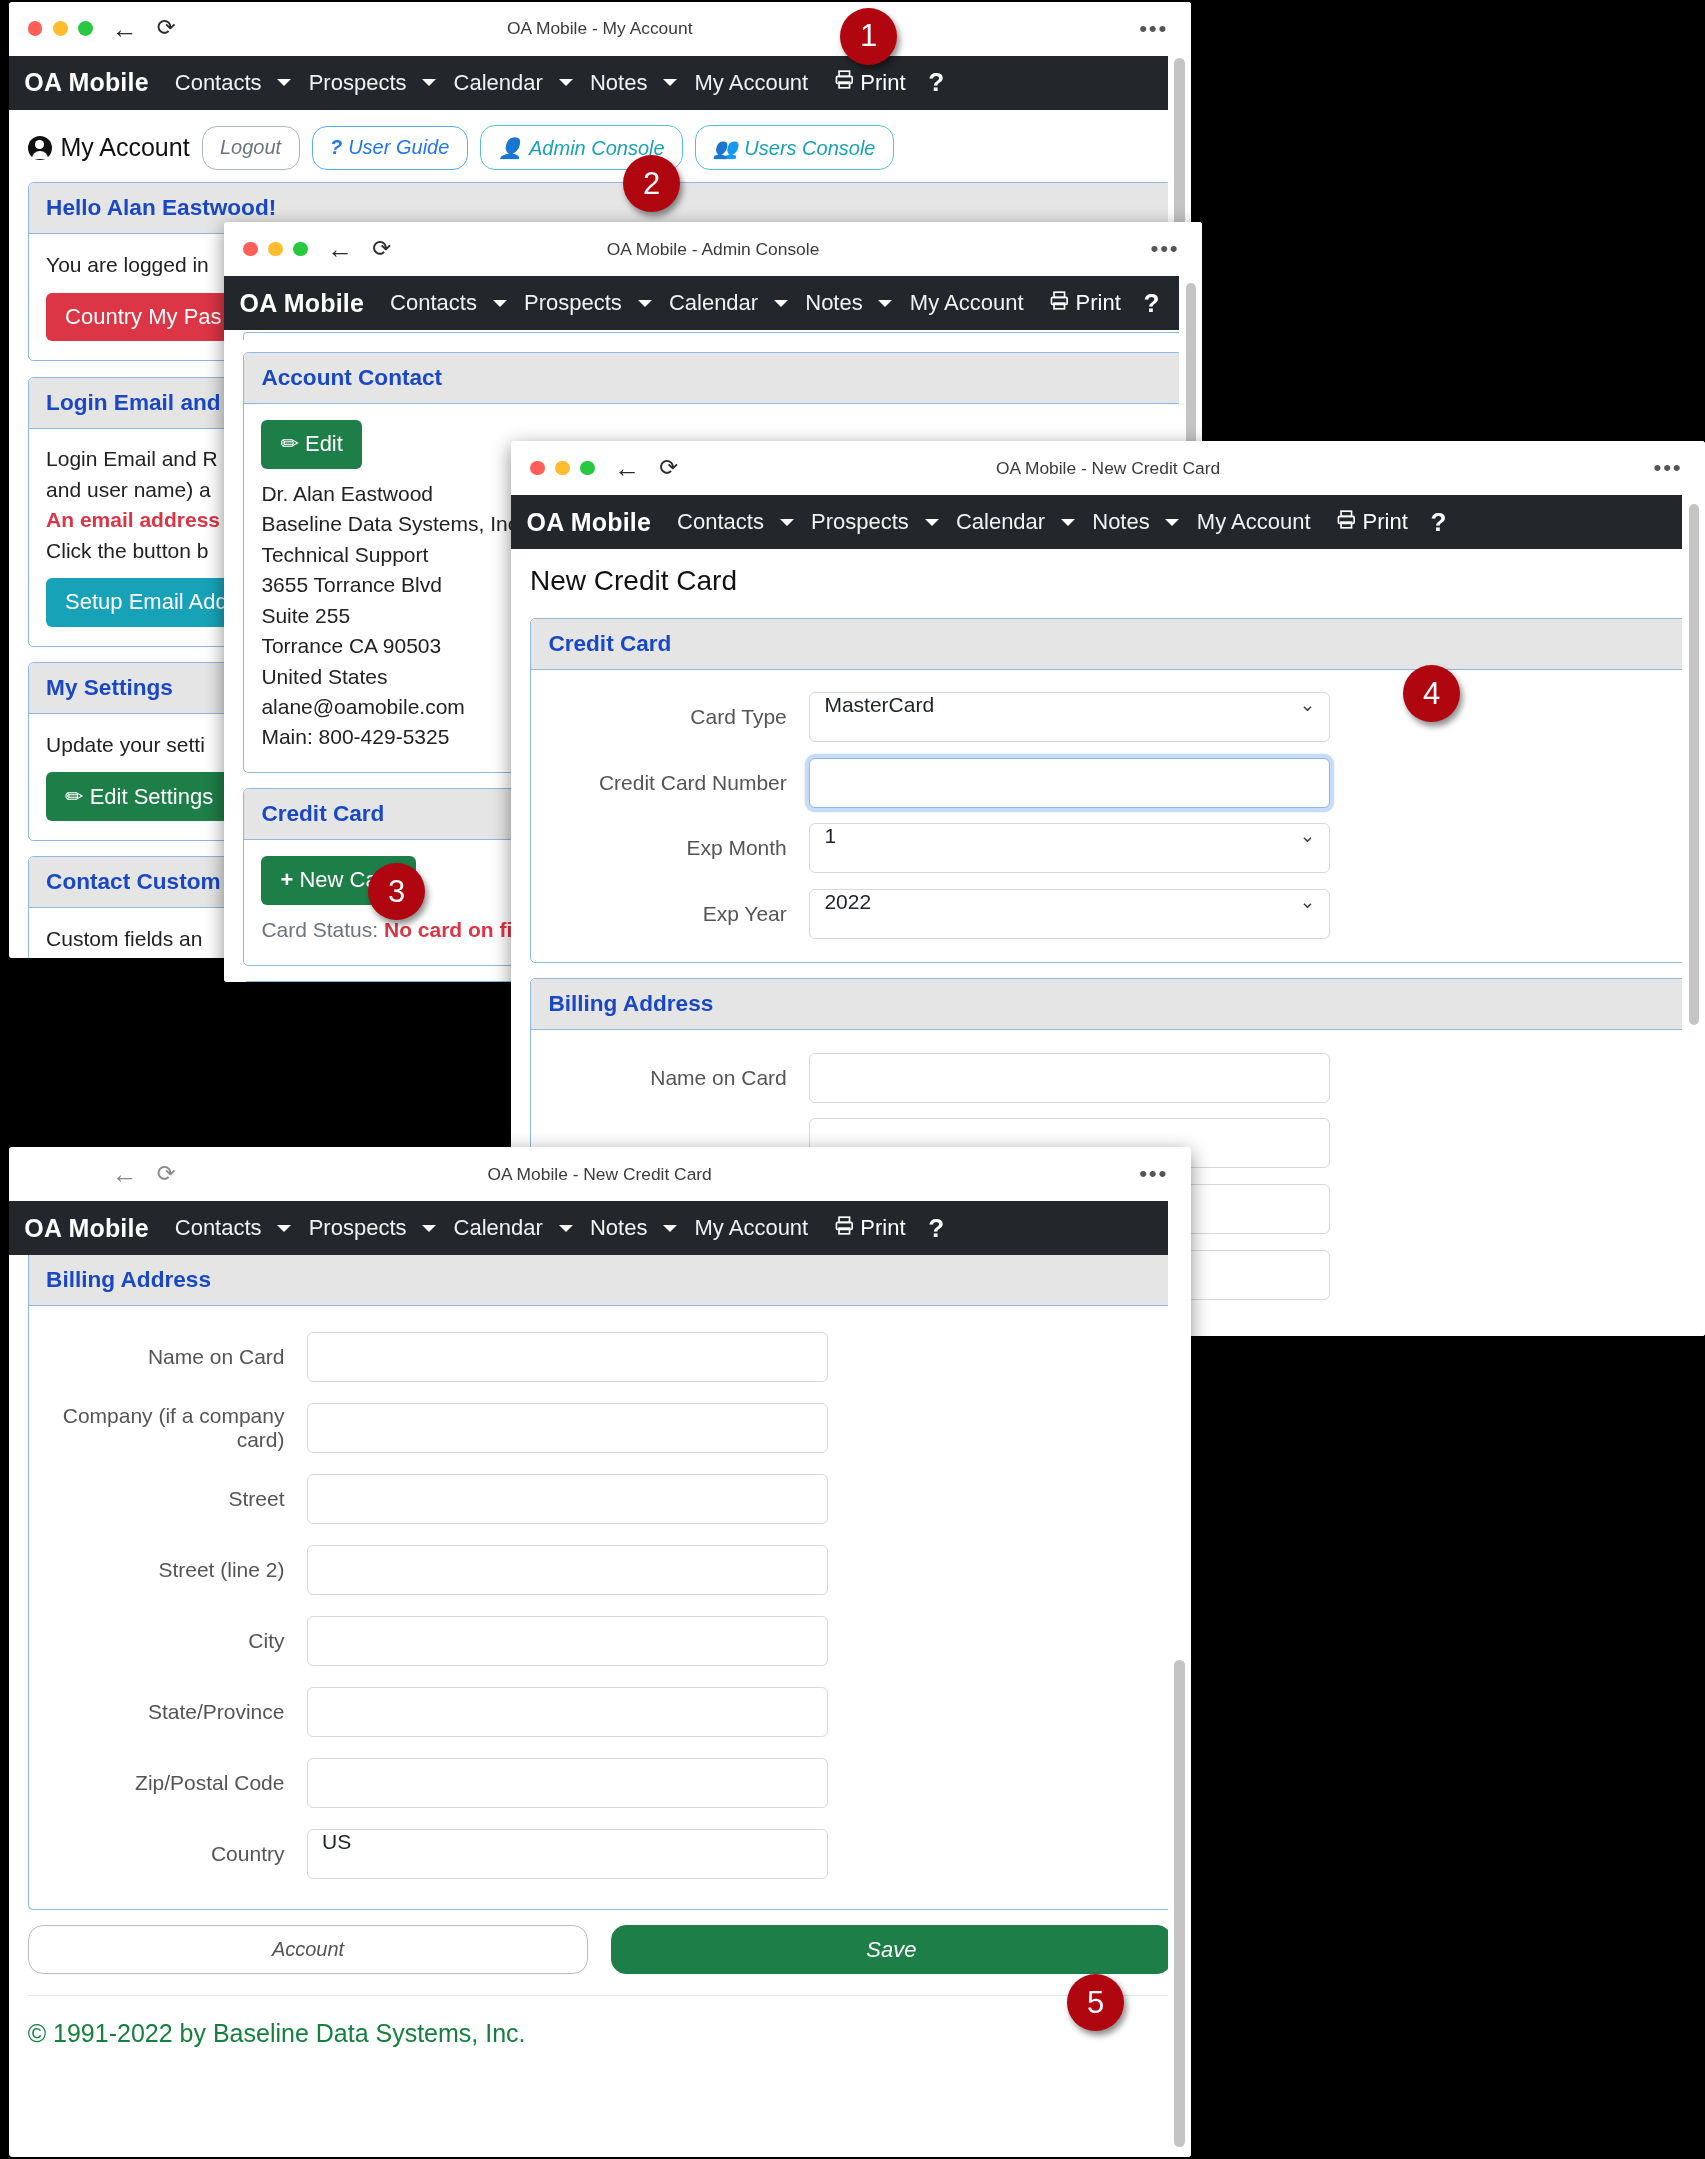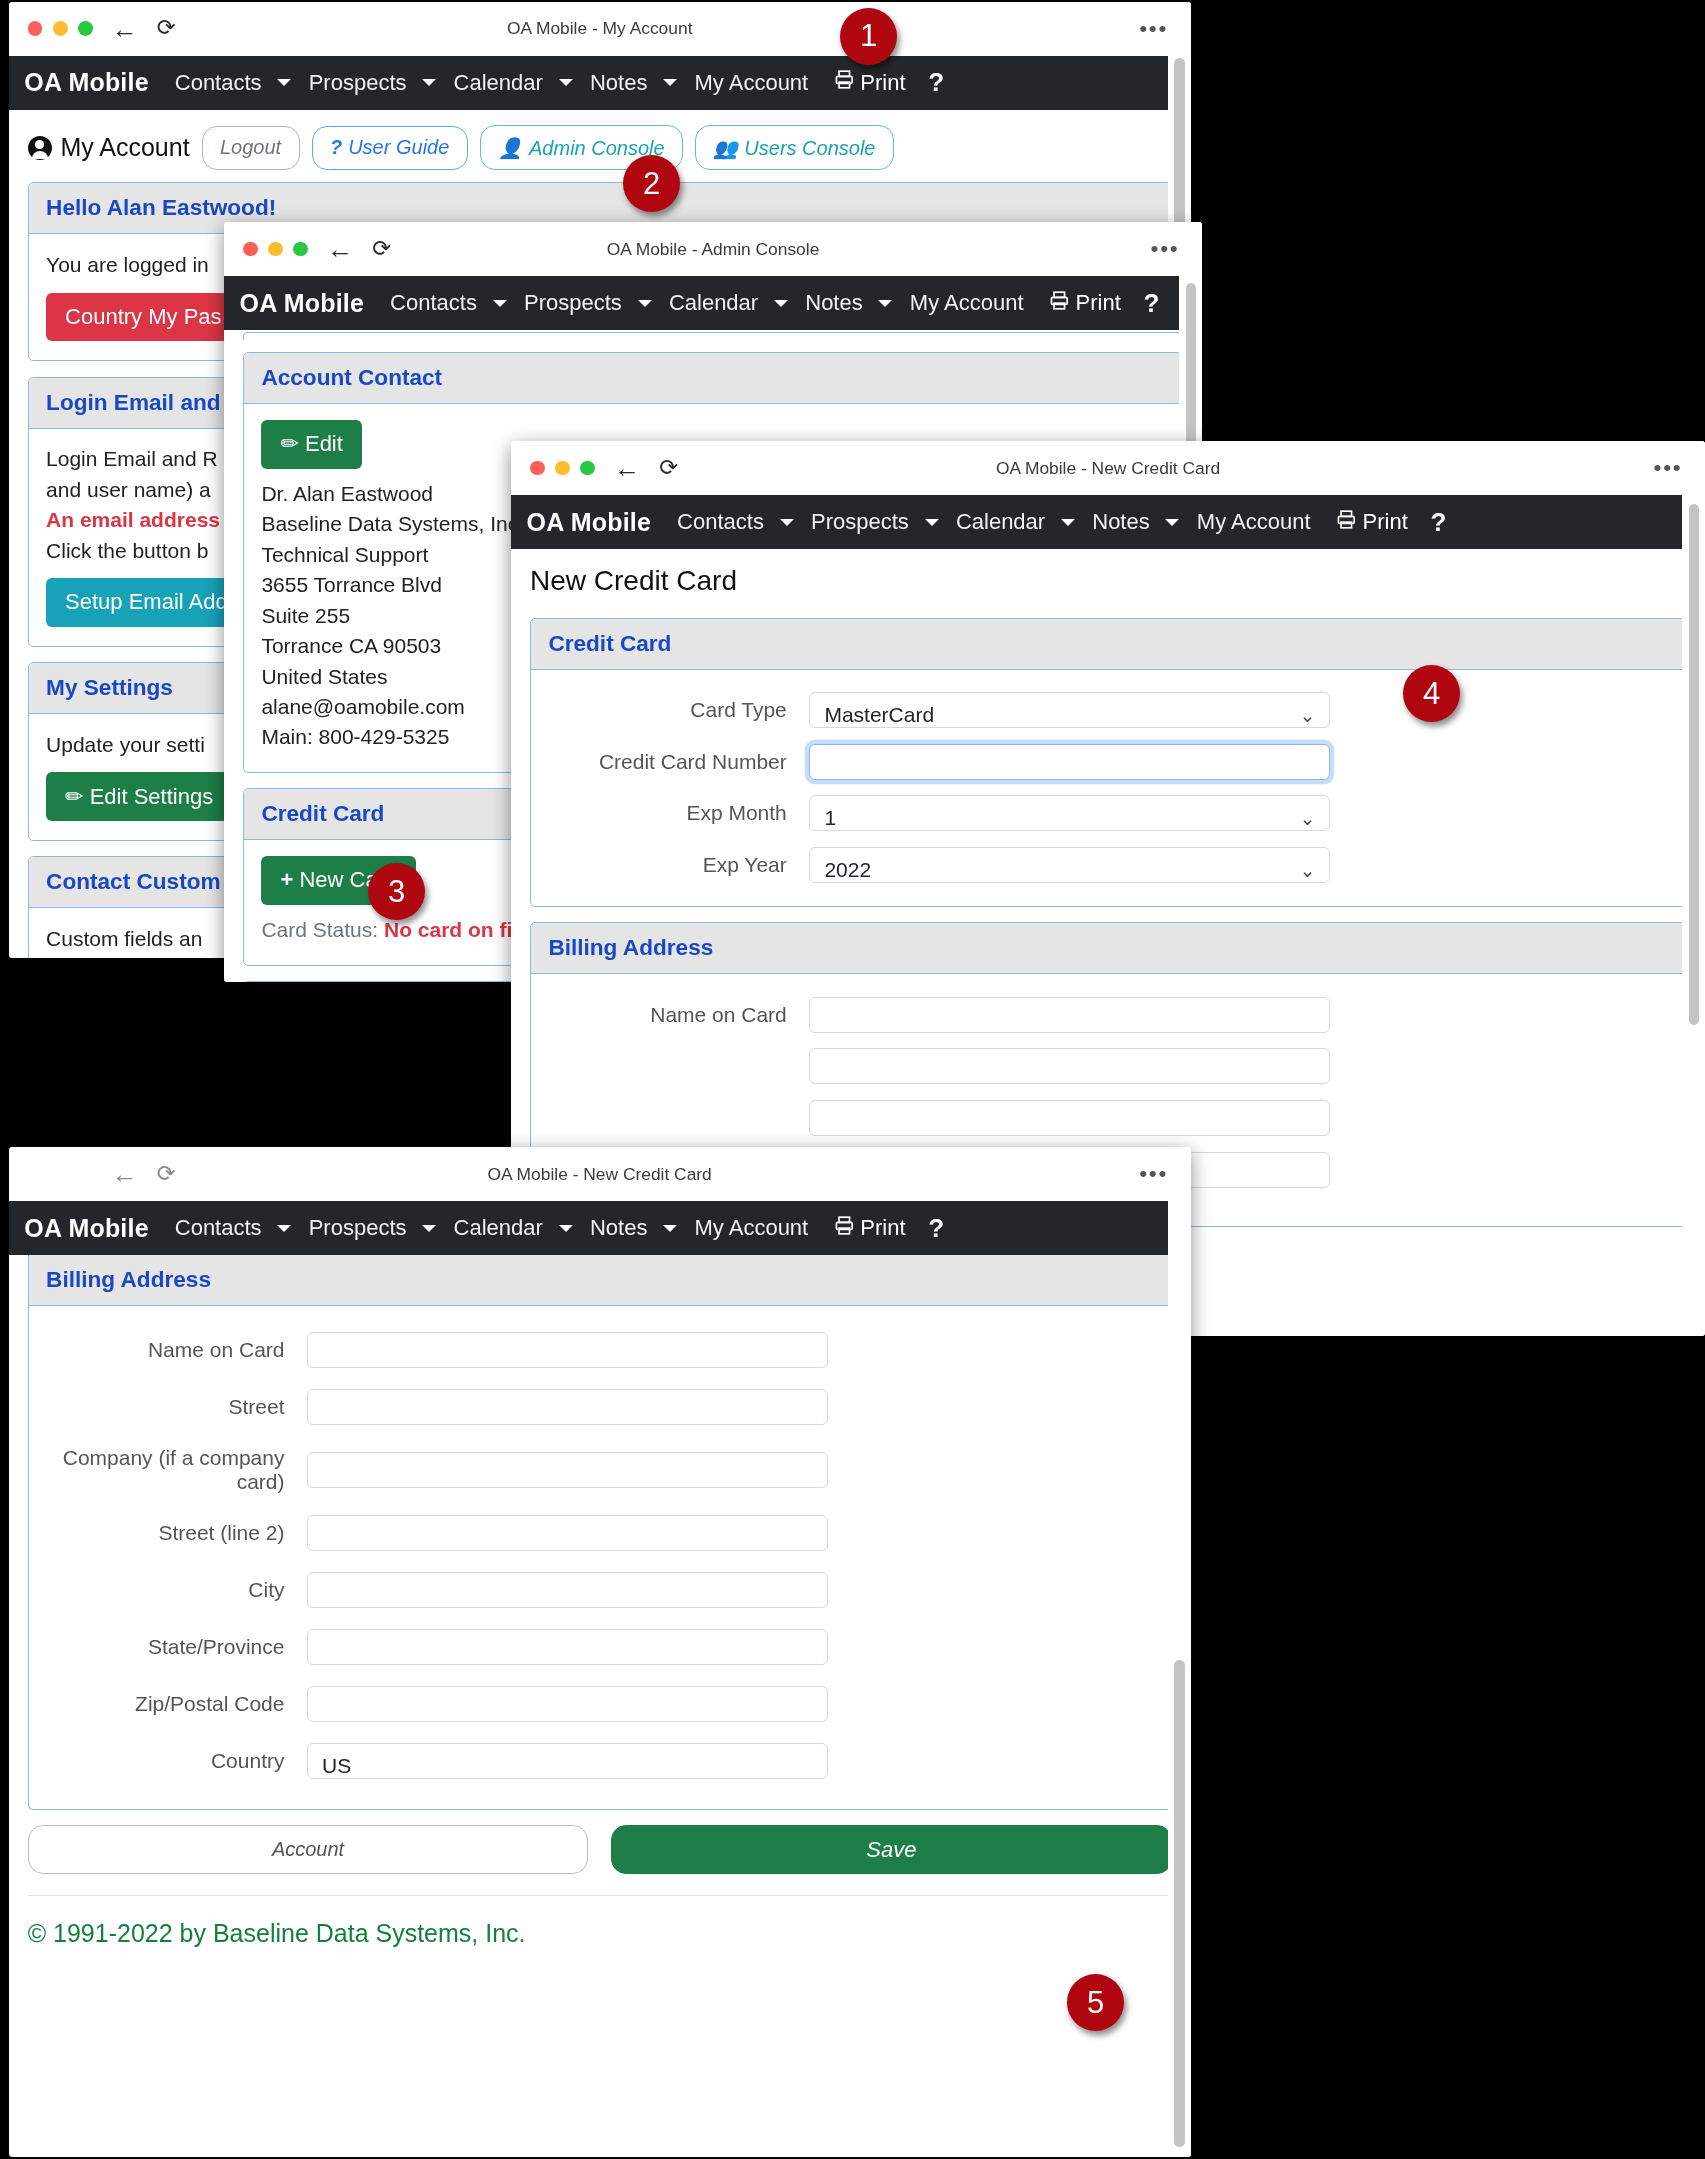--- a/index.html
+++ b/index.html
@@ -97,23 +97,23 @@
   .solid { border:none; border-radius:6px; color:#fff; font-size:22px; padding:11.3px 19px; display:inline-block;}
   .solid.red { background:#dc3545; }
   .solid.teal { background:#17a2b8; }
   .solid.green { background:#1e7e47; }
 
   
   .formrow { display:flex; align-items:center; margin-bottom:15.6px; }
   .flabel { width:261px; text-align:right; padding-right:22.6px; font-size:21px; color:#555; }
   .finput {
     flex:1; max-width:521px;
-    border:0.9px solid #d5d8dc; border-radius:6px; height:36px;
+    border:0.9px solid #d5d8dc; border-radius:6px; height:50px;
     background:#fff; padding:0 14px; font-size:21px; color:#212529;
-    display:flex; align-items:flex-end; justify-content:space-between;
+    display:flex; align-items:flex-start; justify-content:space-between;
     font-family:"Liberation Sans", sans-serif;
   }
   .finput.focused { border:0.9px solid #8bb7ef; box-shadow:0 0 0 4.3px rgba(130,177,240,.45); }
   .chev { color:#444; font-size:19px; }
 
   .divider { border-top:0.9px solid #e3e3e3; margin:21px 19px 0 19px; }
   .copyright { padding:22.6px 19px; font-size:25px; color:#15803d; }
 
   
   .sbtrack { position:absolute; top:0; right:0; width:22.6px; bottom:0; background:#fff; }
@@ -468,27 +468,27 @@
       <div class="card" style="margin-top:0;border-top:none;border-radius:0 0 5.2px 5.2px;">
         <div class="card-head" style="border-radius:0;">Billing Address</div>
         <div class="card-body" style="padding:26px 17.4px 29.5px 17.4px;">
           <div class="formrow" style="margin-bottom:21px;">
             <div class="flabel">Name on Card</div>
             <div class="finput">
                 <span></span>
               </div>
           </div>
           <div class="formrow" style="margin-bottom:21px;">
+            <div class="flabel">Company (if a company card)</div>
+            <div class="finput">
+                <span></span>
+              </div>
+          </div>
+          <div class="formrow" style="margin-bottom:21px;">
             <div class="flabel">Street</div>
-            <div class="finput">
-                <span></span>
-              </div>
-          </div>
-          <div class="formrow" style="margin-bottom:21px;">
-            <div class="flabel">Company (if a company card)</div>
             <div class="finput">
                 <span></span>
               </div>
           </div>
           <div class="formrow" style="margin-bottom:21px;">
             <div class="flabel">Street (line 2)</div>
             <div class="finput">
                 <span></span>
               </div>
           </div>

